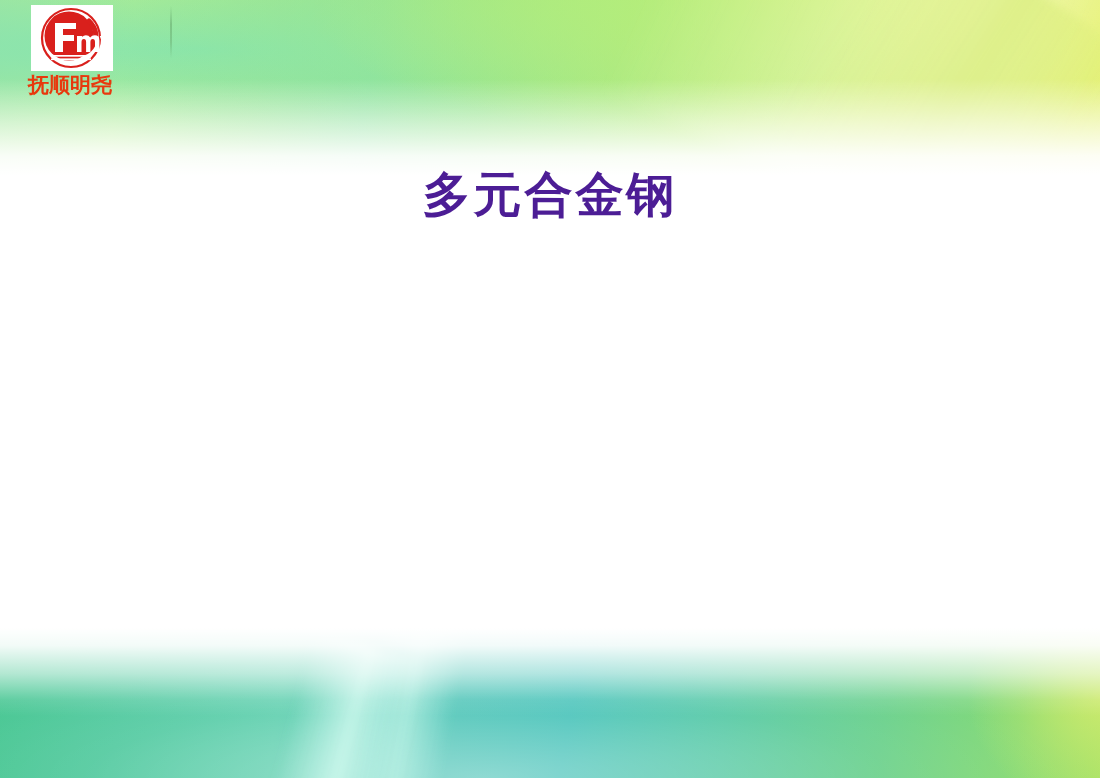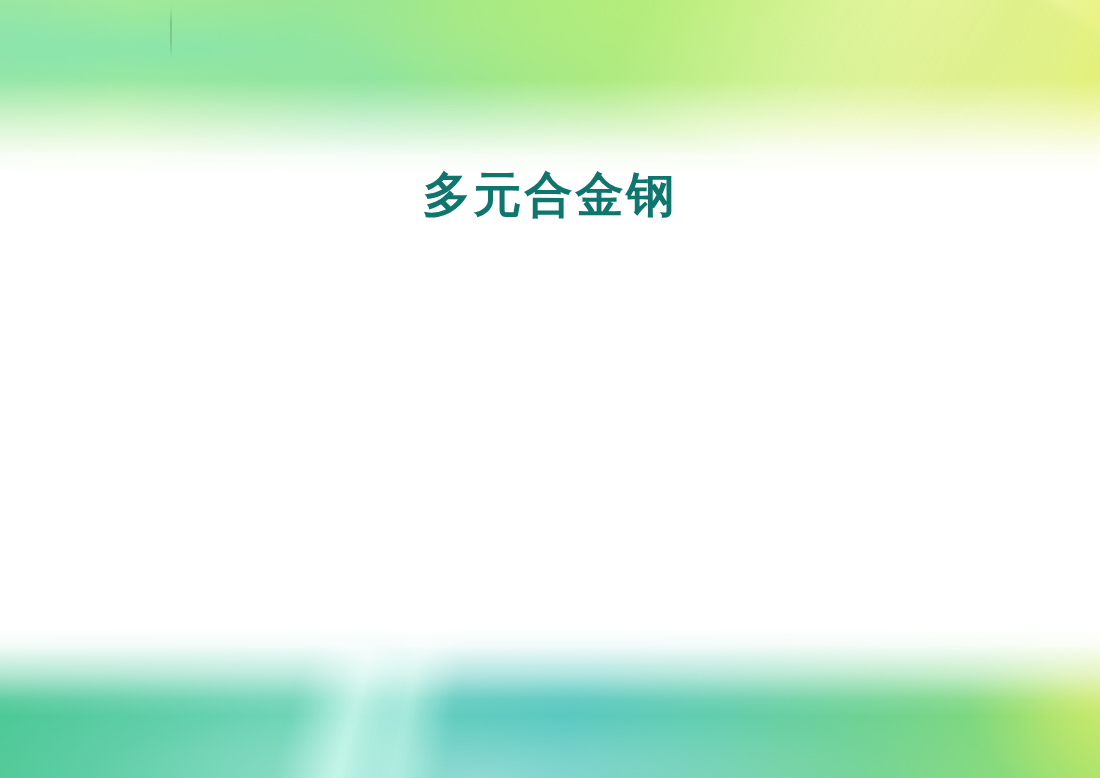--- a/index.html
+++ b/index.html
@@ -240,21 +240,21 @@
   }
   .slide-title {
     position: absolute;
     left: 0;
     top: 168px;
     width: 1100px;
     text-align: center;
     font-family: "DejaVu Sans", "Liberation Sans", sans-serif;
     font-size: 48px;
     font-weight: bold;
-    color: #0f766e;
+    color: #4c1d95;
     letter-spacing: 3px;
     line-height: 1.1;
   }
   .body-text {
     position: absolute;
     left: 124px;
     top: 267px;
     width: 912px;
     font-family: "DejaVu Sans", "Liberation Sans", sans-serif;
     font-size: 39px;
@@ -286,19 +286,41 @@
 
   <div class="band-bottom">
     <div class="layer bb-base"></div>
     <div class="layer bb-glow"></div>
     <div class="bb-streak"></div>
     <div class="bb-streak2"></div>
     <div class="bb-yellow"></div>
     <div class="bb-fade"></div>
   </div>
 
+  <div class="logo-block">
+    <div class="logo-mark">
+      <svg width="82" height="66" viewBox="0 0 82 66" xmlns="http://www.w3.org/2000/svg">
+        <rect x="0" y="0" width="82" height="66" fill="#ffffff"></rect>
+
+        <circle cx="40" cy="33" r="29" fill="none" stroke="#d9201c" stroke-width="2.2"></circle>
+
+        <circle cx="38" cy="31" r="24.5" fill="#d9201c"></circle>
+
+        <path d="M58 16 q11 11 4 24 q-3 6 -9 8" fill="none" stroke="#d9201c" stroke-width="5" stroke-linecap="round"></path>
+
+        <path d="M24 18 L45 18 L45 24 L32 24 L32 30 L43 30 L43 36 L32 36 L32 47 L24 47 Z" fill="#ffffff"></path>
+
+        <path d="M46 31 L46 47 L50.5 47 L50.5 37 q0-3 2.4-3 q2.2 0 2.2 3 L55.1 47 L59.4 47 L59.4 37 q0-3 2.4-3 q2.2 0 2.2 3 L64 47 L68.4 47 L68.4 35.4 q0-5.2-4.6-5.2 q-3 0-4.6 2.2 q-1.4-2.2-4.3-2.2 q-2.3 0-3.6 1.5 L50.8 31 Z" fill="#ffffff"></path>
+        <path d="M68.8 31 L73.2 31 L76 41.2 L78.6 31 L82.4 31 L77.2 49.5 q-1.2 4.4-5.2 4.4 q-1.4 0-2.4-.4 L70.1 50 q.8.3 1.6.3 q1.6 0 2.2-1.9 L74.2 47 Z" fill="#ffffff"></path>
+
+        <rect x="20" y="50" width="40" height="1.7" fill="#ffffff"></rect>
+        <rect x="20" y="53.4" width="40" height="1.7" fill="#ffffff"></rect>
+      </svg>
+    </div>
+    <div class="logo-caption">抚顺明尧</div>
+  </div>
 
   <div class="content">
     <div class="slide-title">多元合金钢</div>
 
   </div>
 
 </div>
 
 </body></html>

